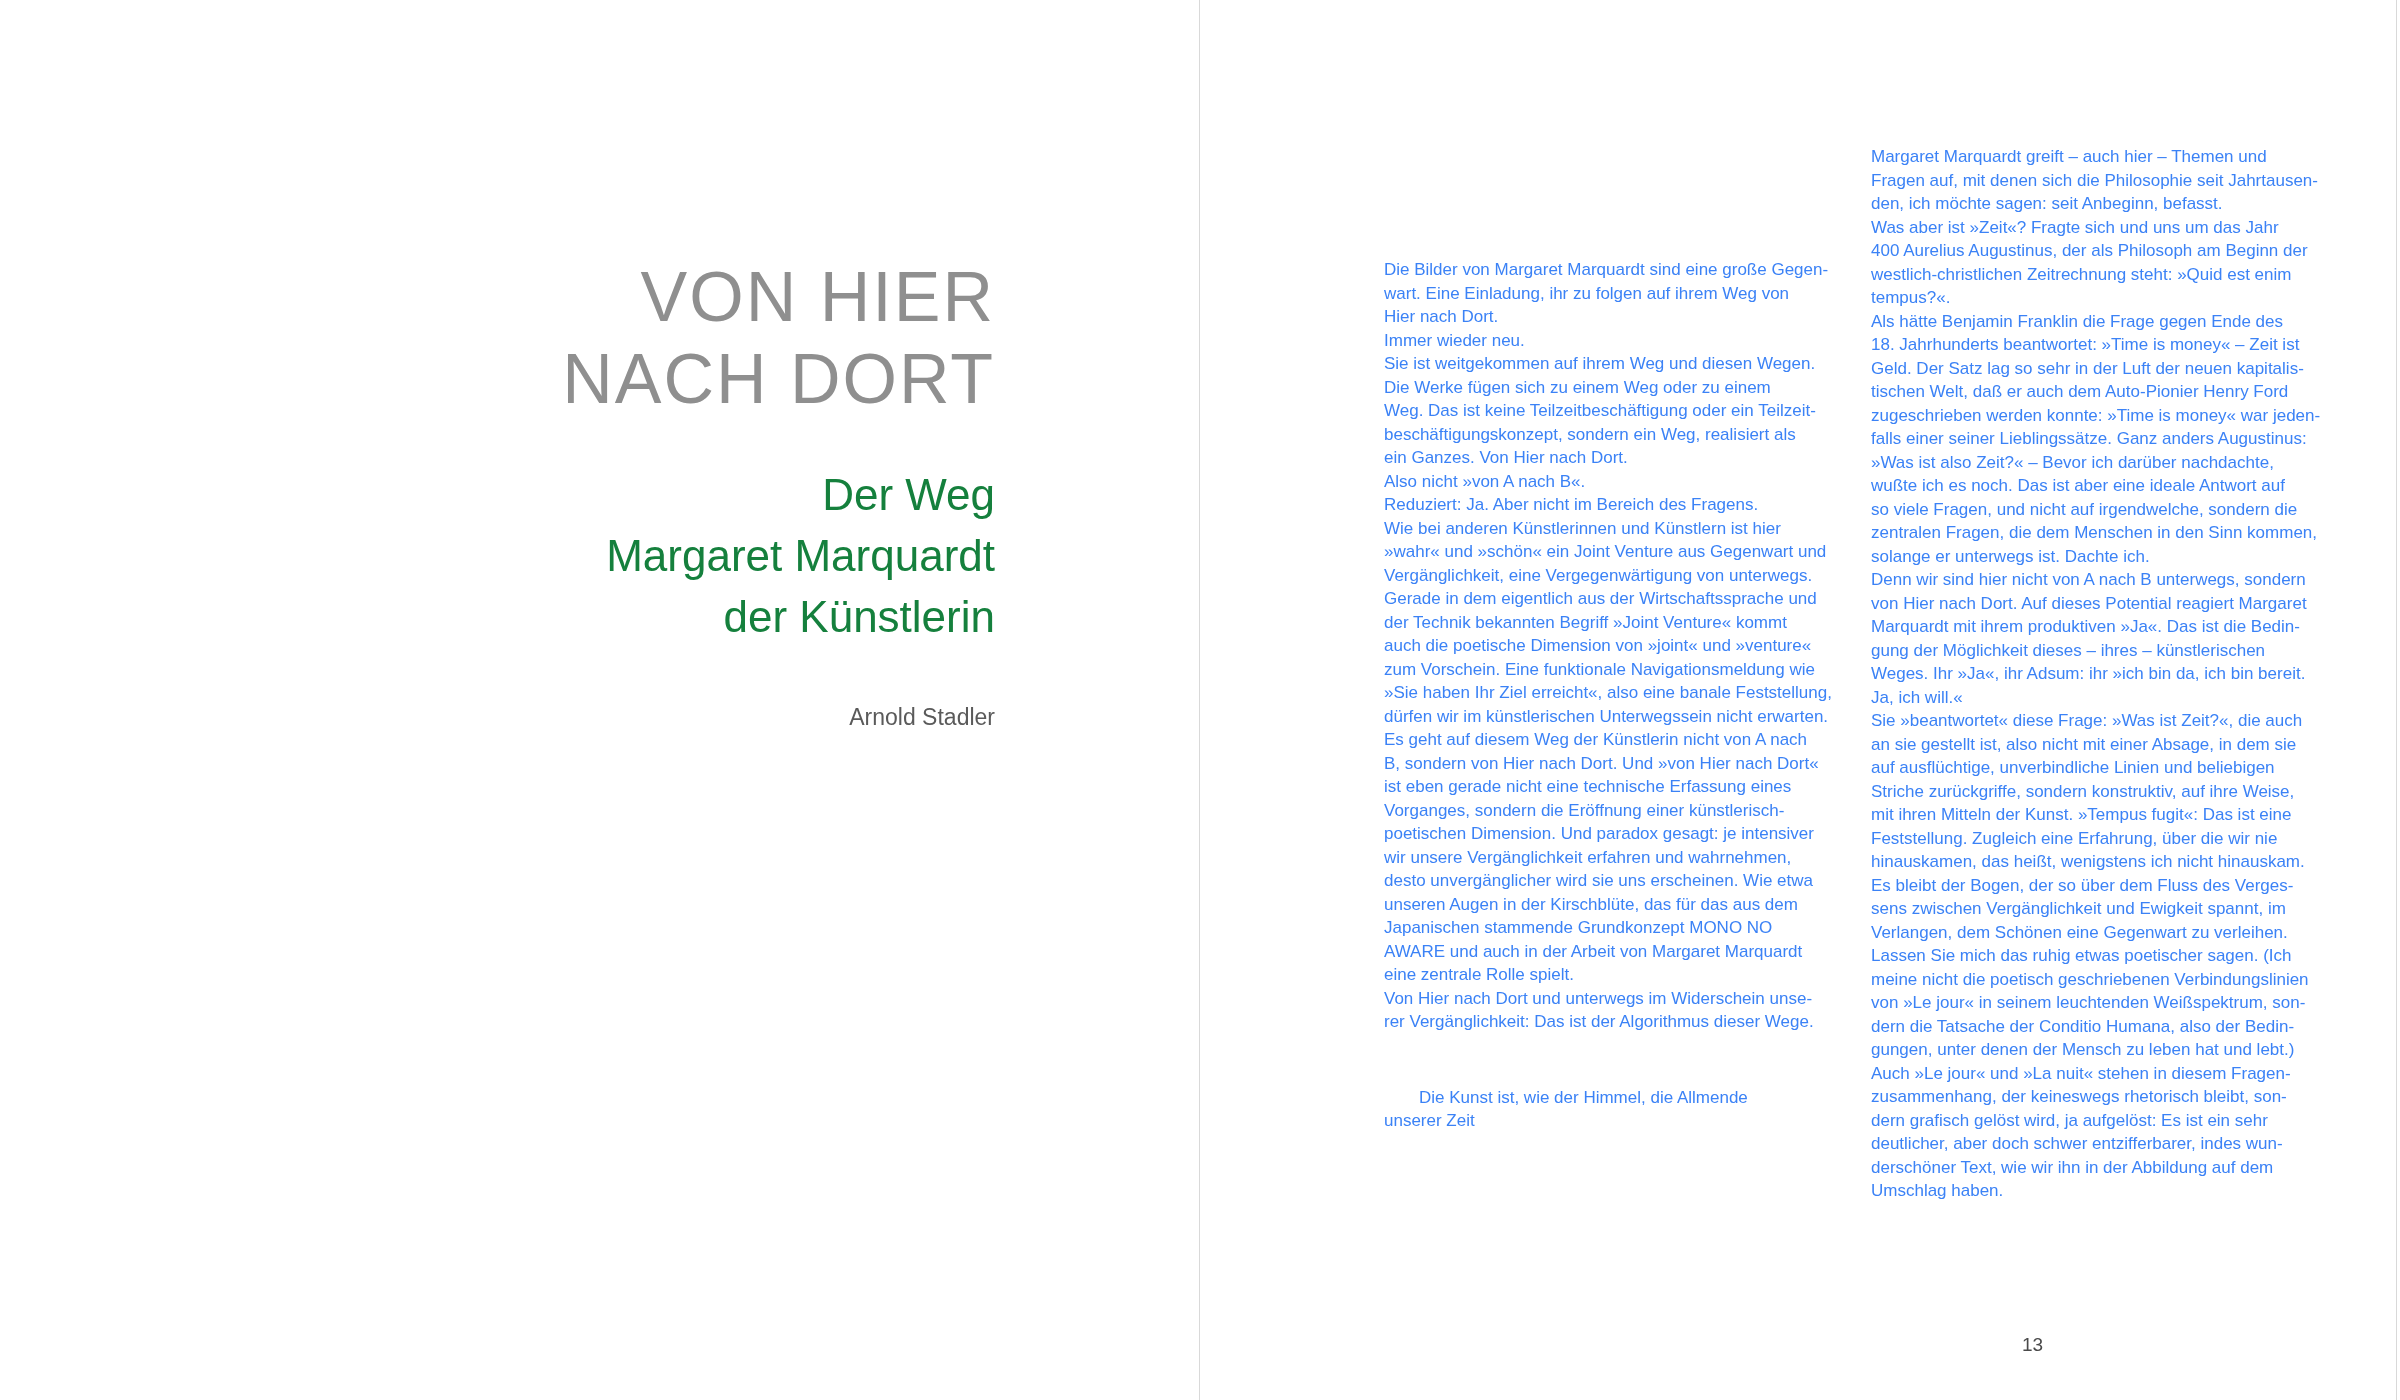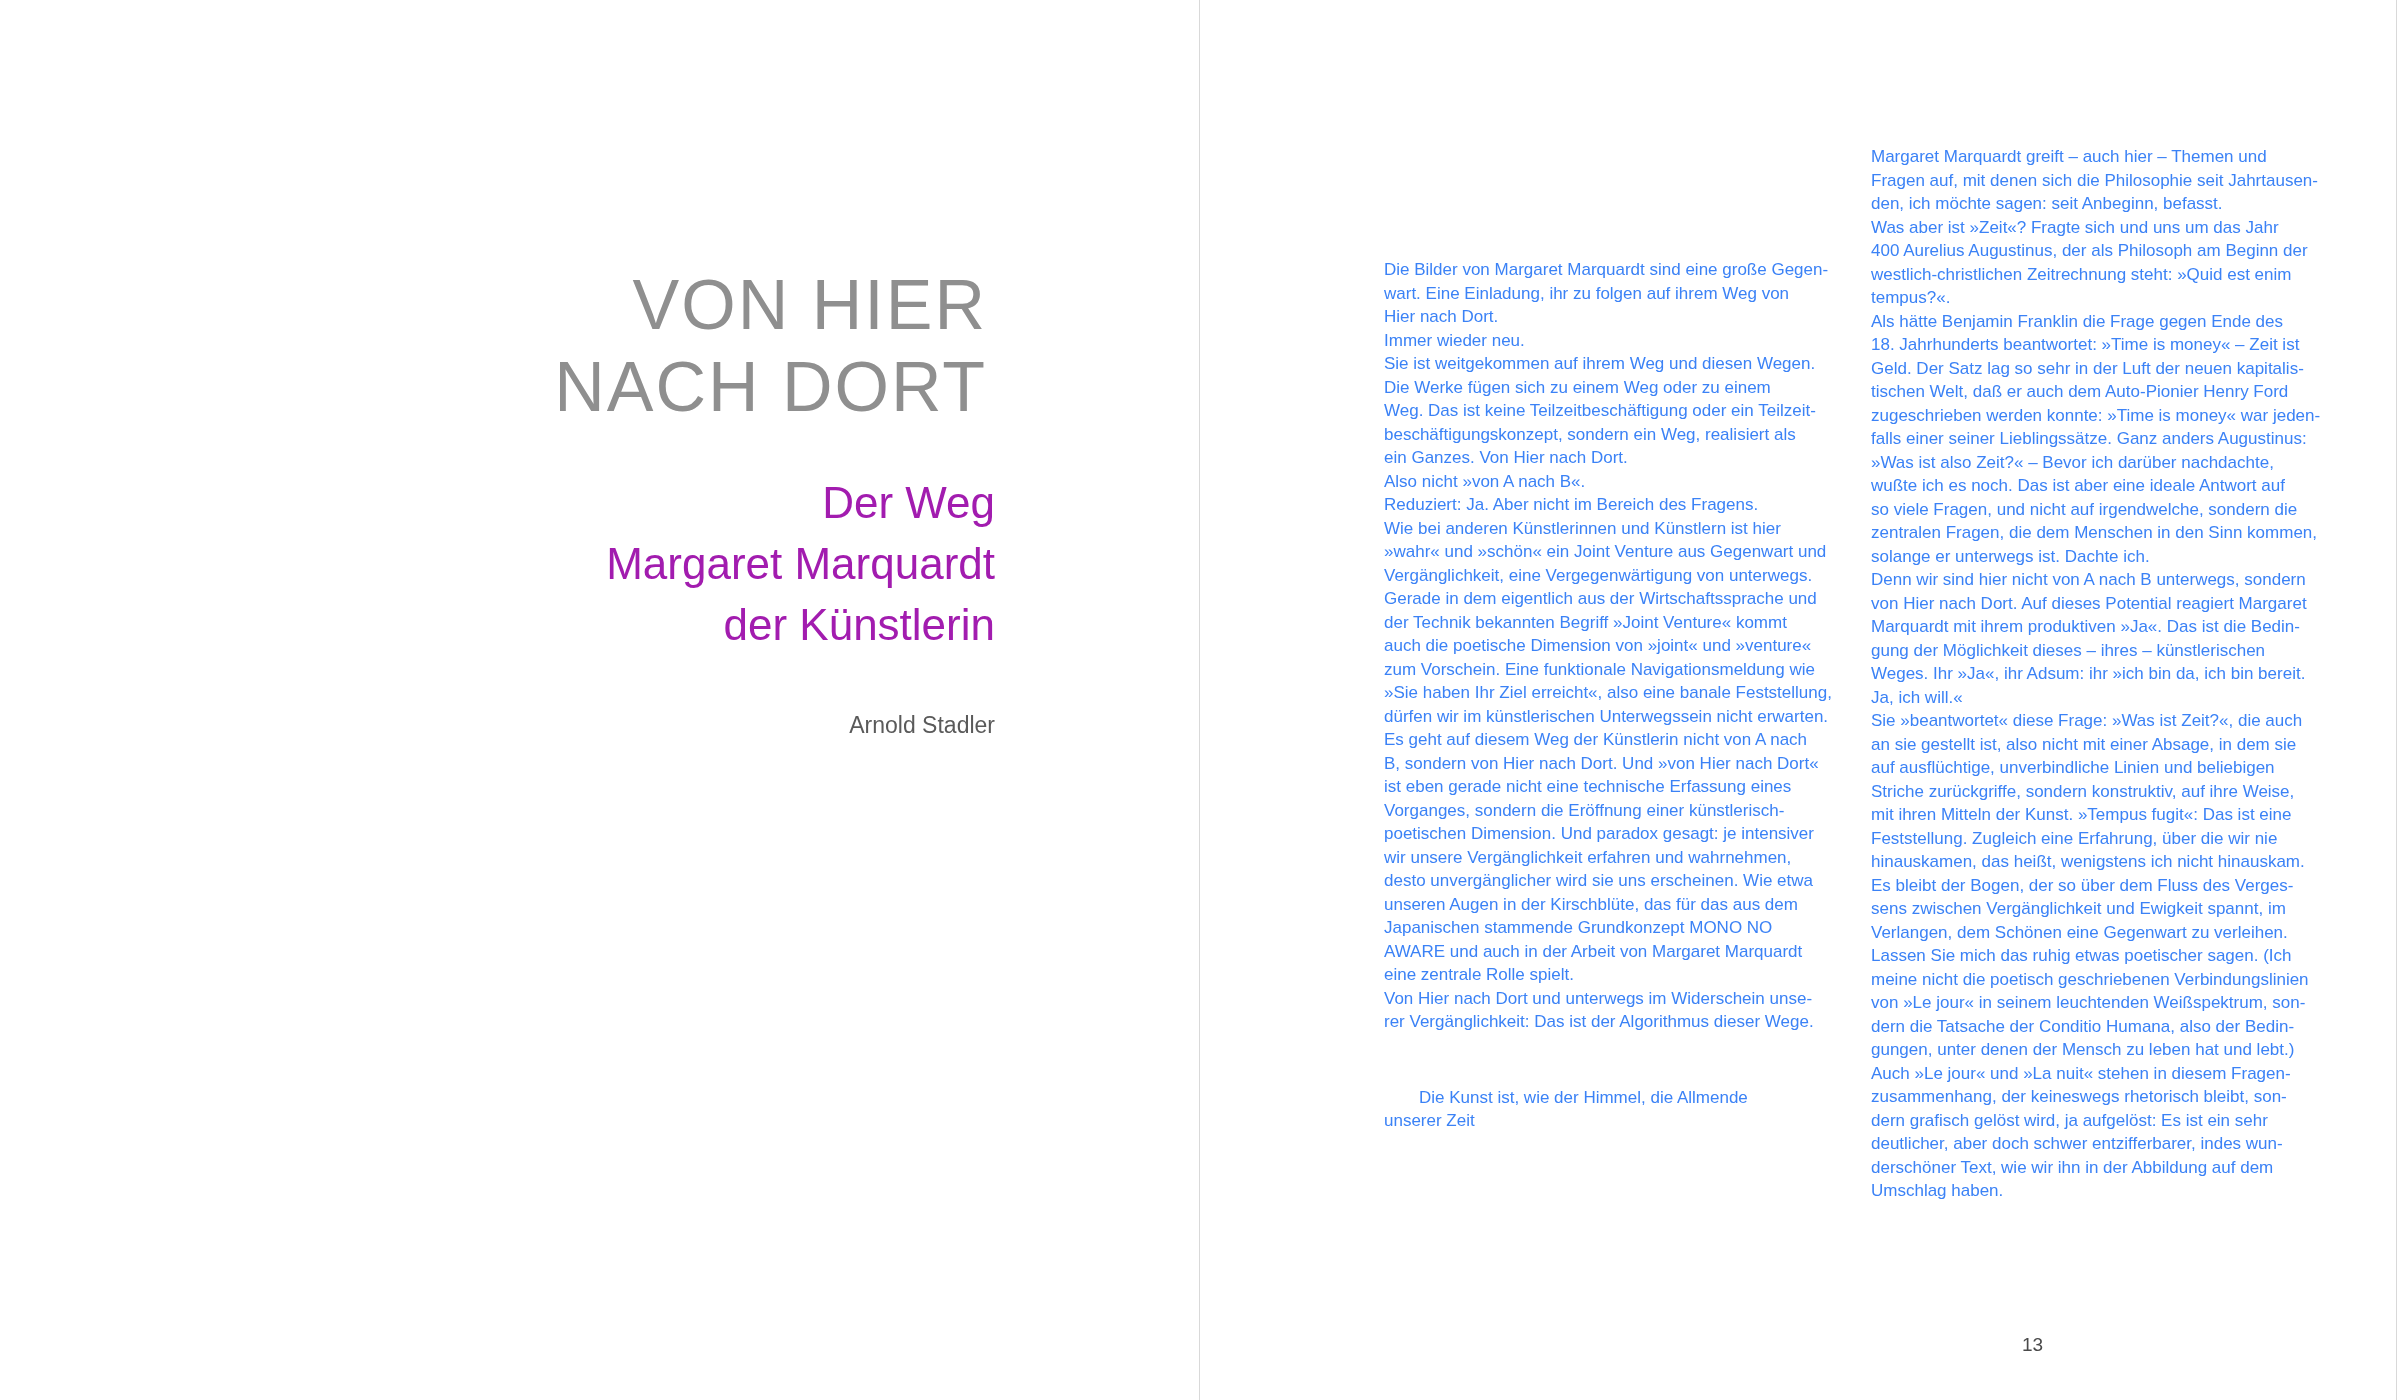--- a/index.html
+++ b/index.html
@@ -46,21 +46,21 @@
     color: #8f8f8f;
     letter-spacing: 2px;
     white-space: pre;
   }
   .subtitle-block {
     margin-top: 44px;
   }
   .subtitle-line {
     font-size: 44px;
     line-height: 61px;
-    color: #a21caf;
+    color: #15803d;
     white-space: pre;
   }
   .author {
     margin-top: 56px;
     font-size: 23px;
     line-height: 28px;
     color: #5a5a5a;
   }
   
   .text-column {
@@ -97,21 +97,21 @@
 </head>
 <body>
 
 <div class="spread">
 
   <div class="gutter-line"></div>
   <div class="edge-line"></div>
 
   <section>
     <div class="title-block">
-      <h1 style="margin:8px; font-weight:400; font-size:inherit;">
+      <h1 style="margin:0; font-weight:400; font-size:inherit;">
         <div class="title-line">VON HIER</div>
         <div class="title-line">NACH DORT</div>
       </h1>
       <div class="subtitle-block">
         <div class="subtitle-line">Der Weg</div>
         <div class="subtitle-line">Margaret Marquardt</div>
         <div class="subtitle-line">der Künstlerin</div>
       </div>
       <div class="author">Arnold Stadler</div>
     </div>

